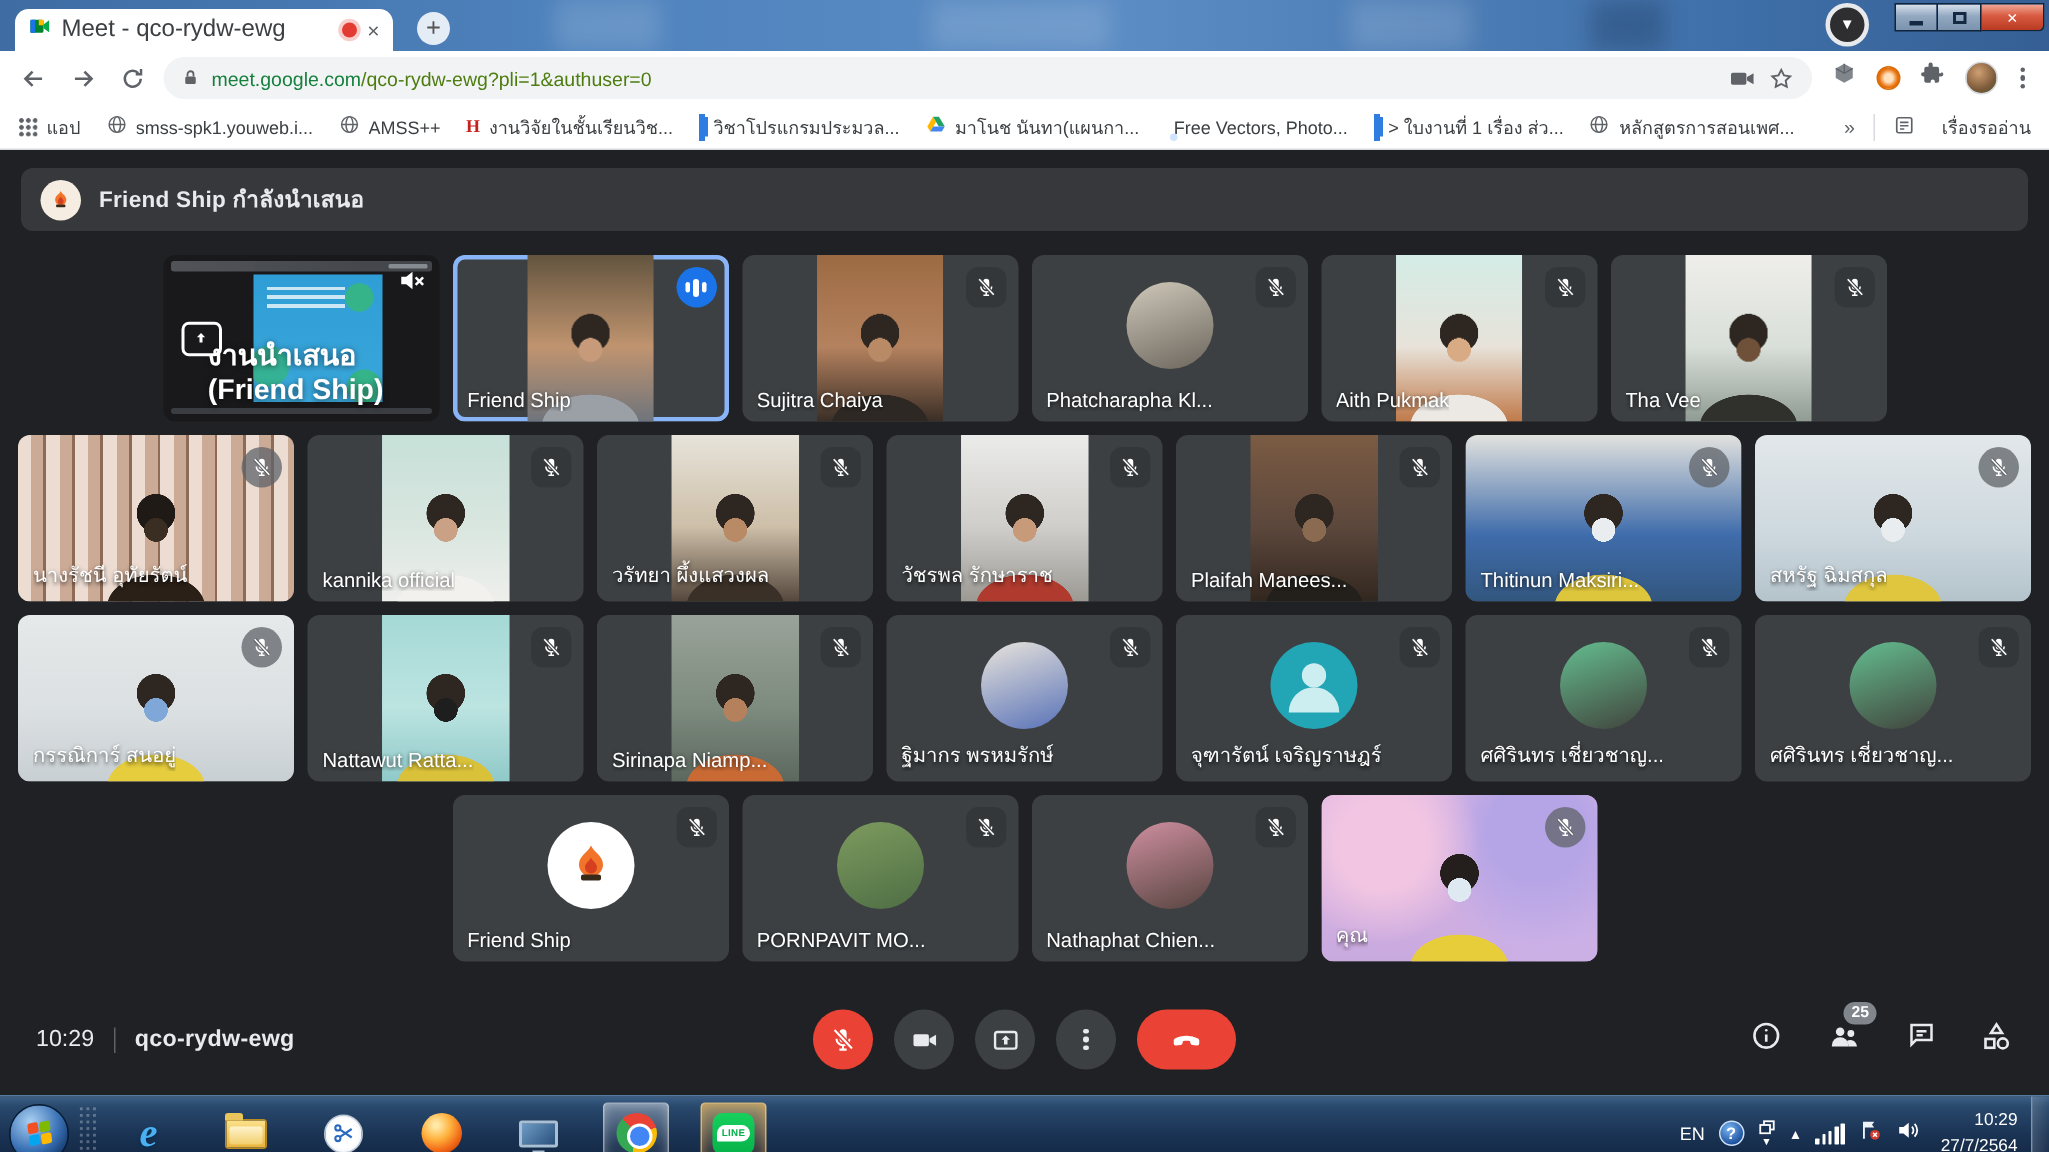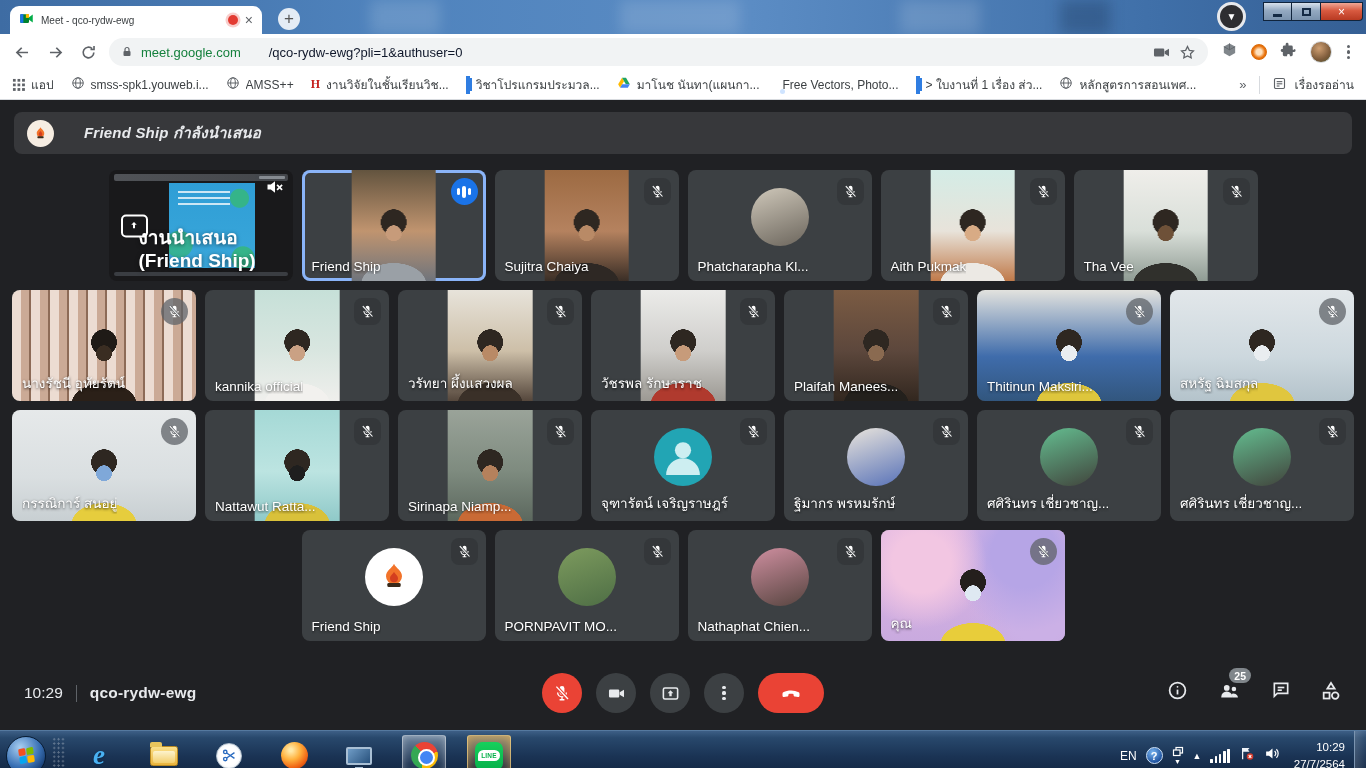--- a/index.html
+++ b/index.html
@@ -5,62 +5,62 @@
   * { margin:0; padding:0; box-sizing:border-box; }
   html,body { width:1366px; height:768px; overflow:hidden; }
   body { font-family:"Liberation Sans","DejaVu Sans",sans-serif; background:#202124; }
   .screen { position:relative; width:1366px; height:768px; }
 
   
   .tabstrip { position:relative; height:34px; background:linear-gradient(90deg,#3e6ca3,#4f83bd 28%,#5b8cc4 55%,#3f6fa8 85%,#355f94); overflow:hidden; }
   .blob { position:absolute; top:0; bottom:0; background:rgba(255,255,255,.14); filter:blur(7px); }
   .b1{left:370px;width:70px}.b2{left:620px;width:120px}.b3{left:900px;width:80px}.b4{left:1060px;width:50px;background:rgba(10,30,60,.25)}
   .tab { position:absolute; left:10px; top:6px; width:252px; height:28px; background:#fff; border-radius:9px 9px 0 0; display:flex; align-items:center; gap:7px; padding:0 9px; }
-  .tab-title { flex:1; font-size:10px; color:#3c4043; white-space:nowrap; overflow:hidden; }
+  .tab-title { flex:1; font-size:16px; color:#3c4043; white-space:nowrap; overflow:hidden; }
   .rec-dot { width:10px; height:10px; border-radius:50%; background:#e33b32; box-shadow:0 0 0 2.5px rgba(227,59,50,.25); }
   .tab-close { color:#5f6368; font-size:14px; line-height:1; }
   .newtab { position:absolute; left:278px; top:8px; width:22px; height:22px; border-radius:50%; background:rgba(245,248,252,.9); color:#555; font-size:17px; display:flex; align-items:center; justify-content:center; }
   .circle-arrow { position:absolute; right:120px; top:2px; width:29px; height:29px; border-radius:50%; background:#2e2e31; border:3px solid #e7e9ec; color:#fff; font-size:10px; display:flex; align-items:center; justify-content:center; }
   .win-controls { position:absolute; right:3px; top:2px; display:flex; }
   .win-btn { width:29px; height:19px; border:1px solid #10243c; background:linear-gradient(#d8e1ec,#93a9c1 45%,#7b93ae); display:flex; align-items:center; justify-content:center; }
   .win-btn + .win-btn { border-left:none; }
   .g-min { width:9px; height:3px; background:#142a44; margin-top:8px; }
   .g-max { width:9px; height:8px; border:2px solid #142a44; background:transparent; }
   .win-close { width:42px; background:linear-gradient(#f0a795,#d85a40 45%,#b83a22); color:#fff; font-size:12px; border-radius:0 0 4px 0; }
 
   .toolbar { height:36px; background:#fff; display:flex; align-items:center; gap:9px; padding:0 10px; }
   .navic { display:flex; align-items:center; justify-content:center; width:24px; height:24px; }
   .omnibox { flex:1; height:28px; background:#f1f3f4; border-radius:14px; display:flex; align-items:center; gap:8px; padding:0 12px; }
   .url { font-size:13px; white-space:nowrap; overflow:hidden; flex:1; }
   .url b { color:#15803d; font-weight:normal; }
-  .url span { color:#0f172a;margin-left:28px; }
+  .url span { color:#4d7c0f; }
   .omni-ic { display:flex; align-items:center; }
   .extbar { display:flex; align-items:center; gap:13px; padding:0 4px; }
   .ext-orange { width:16px; height:16px; border-radius:50%; background:radial-gradient(#ffe1bd 28%,#e8710a 62%); border:1px solid #d96a08; }
   .profile-av { width:22px; height:22px; border-radius:50%; background:radial-gradient(circle at 40% 32%,#cf9f72,#7c5a3a 62%,#49582f); border:1px solid #d7dade; }
   .menu-dots { display:flex; flex-direction:column; gap:2.5px; padding:2px; }
   .menu-dots i { width:3.2px; height:3.2px; border-radius:50%; background:#5f6368; }
 
   .bookmarks { height:30px; background:#fff; border-bottom:1px solid #d7dade; display:flex; align-items:center; gap:17px; padding:0 12px; font-size:12px; color:#3c4043; }
   .apps-grid { width:13px; height:13px; background-image:radial-gradient(#5f6368 1.4px,transparent 1.6px); background-size:4.6px 4.6px; }
   .bm { display:flex; align-items:center; gap:6px; max-width:152px; white-space:nowrap; }
   .bm em { font-style:normal; overflow:hidden; text-overflow:ellipsis;text-align:center; }
   .fav-h { color:#c5221f; font-weight:bold; font-size:12px; font-family:"Liberation Serif",serif; }
   .fav-win { position:relative; width:13px; height:13px; background:#fff; border:2px solid #2f7de1; }
   .fav-win::after { content:""; position:absolute; left:0.5px; top:0.5px; bottom:0.5px; width:3.5px; background:#2f7de1; }
   .fav-fp { position:relative; width:13px; height:13px; border-radius:50%; background:#1273eb; }
   .fav-fp::after { content:""; position:absolute; left:4px; top:4px; width:5px; height:5px; border-radius:50%; background:#cfe4ff; }
   .bm-right { margin-left:auto; display:flex; align-items:center; gap:12px; }
   .chev { color:#5f6368; font-size:13px; }
   .bm-sep { width:1px; height:18px; background:#d7dade; }
-  .reading { display:flex; align-items:center; gap:8px; }
+  .reading { display:flex; align-items:center; gap:18px; }
 
   
   .meet { position:relative; height:618px; background:#202124; }
-  .banner { margin:12px 14px 0; height:42px; background:#37383b; border-radius:8px; display:flex; align-items:center; gap:30px; padding:0 13px;font-style:italic; }
+  .banner { margin:12px 14px 0; height:42px; background:#37383b; border-radius:8px; display:flex; align-items:center; gap:12px; padding:0 13px; }
   .banner-av { width:27px; height:27px; border-radius:50%; background:#f6ede2; display:flex; align-items:center; justify-content:center; }
   .banner-txt { color:#e8eaed; font-size:15px; font-weight:600; letter-spacing:.2px; }
 
   .grid { padding:16px 11px 0; display:flex; flex-direction:column; gap:9px; }
   .row { display:flex; gap:9px; justify-content:center; }
   .tile { position:relative; width:184px; height:111px; background:#3c4043; border-radius:8px; overflow:hidden; }
   .tile.active { box-shadow:inset 0 0 0 3px #8ab4f8; }
   .vstrip { position:absolute; left:50%; top:0; bottom:0; width:46%; transform:translateX(-50%); background:linear-gradient(180deg,var(--c0),var(--c1) 55%,var(--c2)); }
   .vfull { position:absolute; inset:0; background:linear-gradient(180deg,var(--c0),var(--c1) 60%,var(--c2)); }
   .vfull.curtain { background:repeating-linear-gradient(90deg,var(--c0) 0 9px,var(--c1) 9px 17px,var(--c2) 17px 19px); }
@@ -503,40 +503,40 @@
             <div class="pname">Sirinapa Niamp...</div>
             <div class="mic-chip">
               <svg width="15" height="15" viewBox="0 0 24 24">
                 <path fill="#fff" d="M12 14.5a3.2 3.2 0 0 0 3.2-3.2V6a3.2 3.2 0 0 0-6.4 0v5.3A3.2 3.2 0 0 0 12 14.5z"></path>
                 <path fill="none" stroke="#fff" stroke-width="1.7" d="M6.2 11.3a5.8 5.8 0 0 0 11.6 0M12 17.1V20.5M9 20.5h6"></path>
                 <line x1="4.5" y1="3.5" x2="20" y2="20" stroke="#3c4043" stroke-width="4"></line>
                 <line x1="4.5" y1="3.5" x2="20" y2="20" stroke="#fff" stroke-width="1.7"></line>
               </svg>
             </div>
           </div>
+          <div class="tile" style="--c0: #e9e4dc; --c1: #5872b8; --c2: #5872b8;">
+            <div class="avcircle"></div>
+            <div class="pname">ฐิมากร พรหมรักษ์</div>
+            <div class="mic-chip">
+              <svg width="15" height="15" viewBox="0 0 24 24">
+                <path fill="#fff" d="M12 14.5a3.2 3.2 0 0 0 3.2-3.2V6a3.2 3.2 0 0 0-6.4 0v5.3A3.2 3.2 0 0 0 12 14.5z"></path>
+                <path fill="none" stroke="#fff" stroke-width="1.7" d="M6.2 11.3a5.8 5.8 0 0 0 11.6 0M12 17.1V20.5M9 20.5h6"></path>
+                <line x1="4.5" y1="3.5" x2="20" y2="20" stroke="#3c4043" stroke-width="4"></line>
+                <line x1="4.5" y1="3.5" x2="20" y2="20" stroke="#fff" stroke-width="1.7"></line>
+              </svg>
+            </div>
+          </div>
           <div class="tile" style="--c0: #22a5b4; --c1: #cdeef1; --c2: #cdeef1;">
             <div class="avcircle default">
               <svg width="54" height="54" viewBox="0 0 24 24">
                 <circle cx="12" cy="9" r="3.6" fill="#cdeef1"></circle>
                 <path d="M4.5 20a7.5 7.5 0 0 1 15 0z" fill="#cdeef1"></path>
               </svg>
             </div>
             <div class="pname">จุฑารัตน์ เจริญราษฎร์</div>
-            <div class="mic-chip">
-              <svg width="15" height="15" viewBox="0 0 24 24">
-                <path fill="#fff" d="M12 14.5a3.2 3.2 0 0 0 3.2-3.2V6a3.2 3.2 0 0 0-6.4 0v5.3A3.2 3.2 0 0 0 12 14.5z"></path>
-                <path fill="none" stroke="#fff" stroke-width="1.7" d="M6.2 11.3a5.8 5.8 0 0 0 11.6 0M12 17.1V20.5M9 20.5h6"></path>
-                <line x1="4.5" y1="3.5" x2="20" y2="20" stroke="#3c4043" stroke-width="4"></line>
-                <line x1="4.5" y1="3.5" x2="20" y2="20" stroke="#fff" stroke-width="1.7"></line>
-              </svg>
-            </div>
-          </div>
-          <div class="tile" style="--c0: #e9e4dc; --c1: #5872b8; --c2: #5872b8;">
-            <div class="avcircle"></div>
-            <div class="pname">ฐิมากร พรหมรักษ์</div>
             <div class="mic-chip">
               <svg width="15" height="15" viewBox="0 0 24 24">
                 <path fill="#fff" d="M12 14.5a3.2 3.2 0 0 0 3.2-3.2V6a3.2 3.2 0 0 0-6.4 0v5.3A3.2 3.2 0 0 0 12 14.5z"></path>
                 <path fill="none" stroke="#fff" stroke-width="1.7" d="M6.2 11.3a5.8 5.8 0 0 0 11.6 0M12 17.1V20.5M9 20.5h6"></path>
                 <line x1="4.5" y1="3.5" x2="20" y2="20" stroke="#3c4043" stroke-width="4"></line>
                 <line x1="4.5" y1="3.5" x2="20" y2="20" stroke="#fff" stroke-width="1.7"></line>
               </svg>
             </div>
           </div>
           <div class="tile" style="--c0: #64bd90; --c1: #41443c; --c2: #41443c;">

